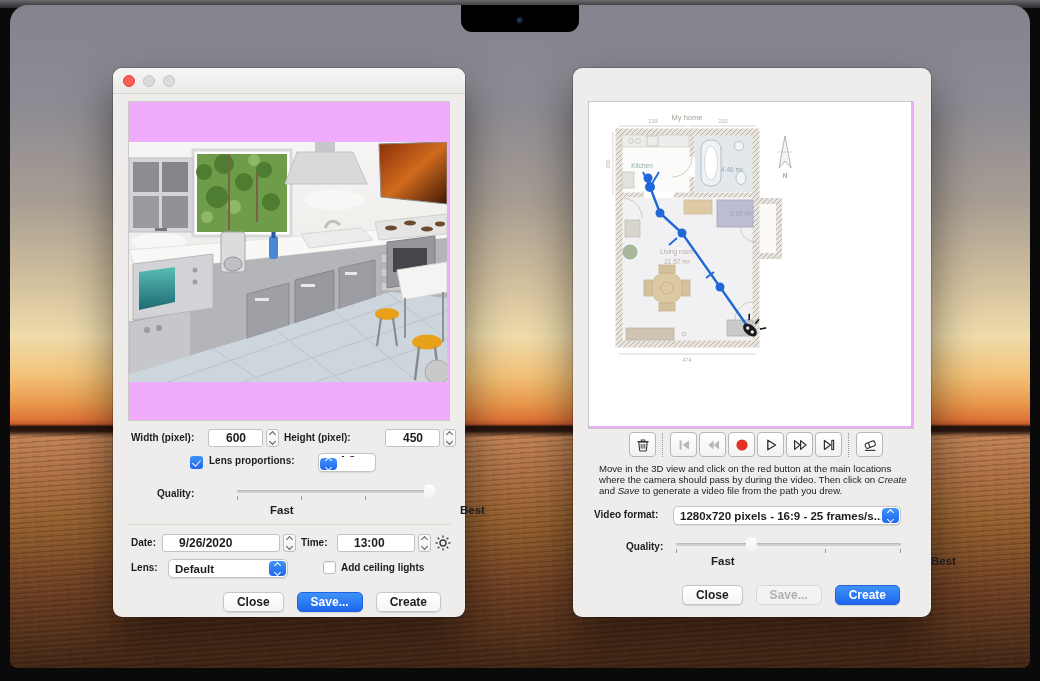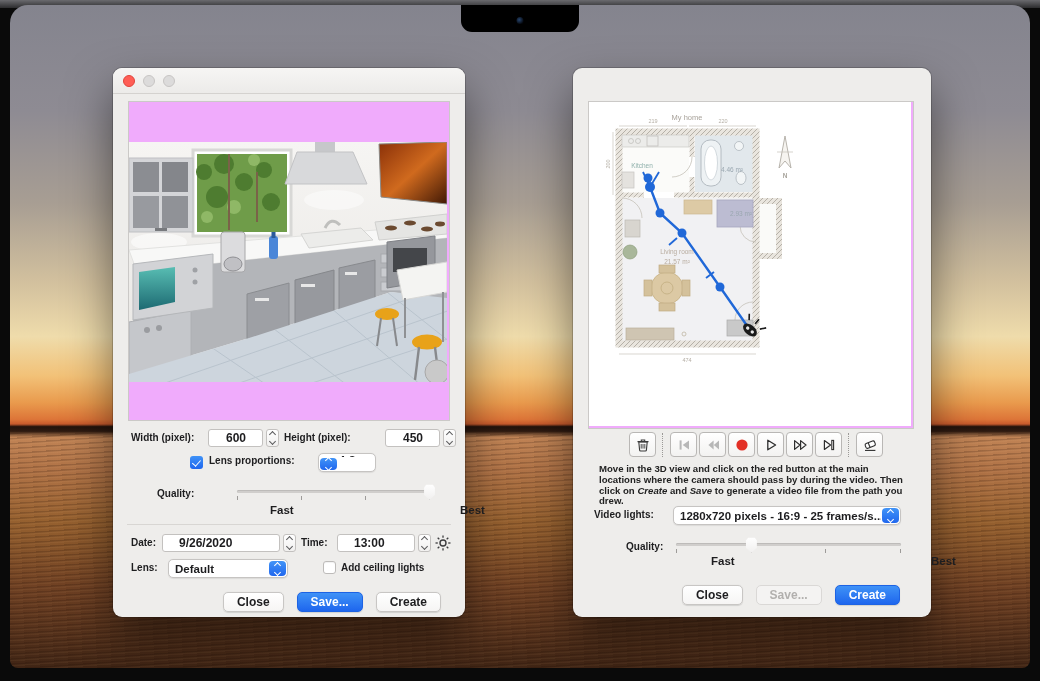--- a/index.html
+++ b/index.html
@@ -49,21 +49,21 @@
   .btn{height:20px;min-width:54px;padding:0 13px;border-radius:5px;border:1px solid #c8c6c4;background:linear-gradient(#ffffff,#f6f5f4);font-family:"Liberation Sans",sans-serif;font-size:12px;font-weight:600;color:#1d1d1f;box-shadow:0 .5px 1px rgba(0,0,0,.12);}
   .btn.primary{background:linear-gradient(#3f92f7,#1e66ee);border-color:#1d63e4;color:#fff;}
   .btn.disabled{color:#b2b0ae;background:#f4f3f2;border-color:#dad8d6;box-shadow:none;}
 
   .sep-line{position:absolute;height:1px;background:#d8d6d3;}
 
   
   .toolbar{position:absolute;display:flex;align-items:center;}
   .tbtn{width:27px;height:25px;box-sizing:border-box;border:1px solid #b9b7b5;border-radius:4px;background:linear-gradient(#fff,#f3f2f1);display:flex;align-items:center;justify-content:center;padding:0;margin-right:2px;}
   .tsep{width:1px;height:24px;border-left:1px dotted #9b9997;margin:0 6px 0 4px;}
-  .instr{position:absolute;font-size:9.6px;font-weight:700;color:#222;line-height:10.8px;}
+  .instr{position:absolute;font-size:9.6px;font-weight:400;color:#222;line-height:10.8px;}
   .instr i{font-style:italic;}
 </style>
 </head>
 <body>
 
 <div class="laptop-rim"></div>
 <div class="screen">
   <div class="water-tex"></div>
 
   <div class="window" style="left:103px;top:63px;width:352px;height:549px;">
@@ -448,21 +448,21 @@
             </g>
             <line x1="3" y1="13.4" x2="13.4" y2="13.4"></line>
           </svg>
       </button>
     </div>
 
     <div class="instr" style="left:26px;top:396px;width:312px;">
       <span>Move in the 3D view and click on the red button at the main locations where the camera should pass by during the video. Then click on </span><i>Create</i><span> and </span><i>Save</i><span> to generate a video file from the path you drew.</span>
     </div>
 
-    <span class="label" style="left:21px;top:441px;">Video lights:</span>
+    <span class="label" style="left:21px;top:441px;">Video format:</span>
     <div class="combo" style="left:100px;top:438px;width:228px;">
       <span class="txt">1280x720 pixels - 16:9 - 25 frames/s...</span>
       <span class="cap">
           <i class="chev up"></i>
           <i class="chev dn"></i>
         </span>
     </div>
 
     <span class="label" style="left:53px;top:473px;">Quality:</span>
     <div class="slider" style="left:103px;top:470px;width:225px;">

